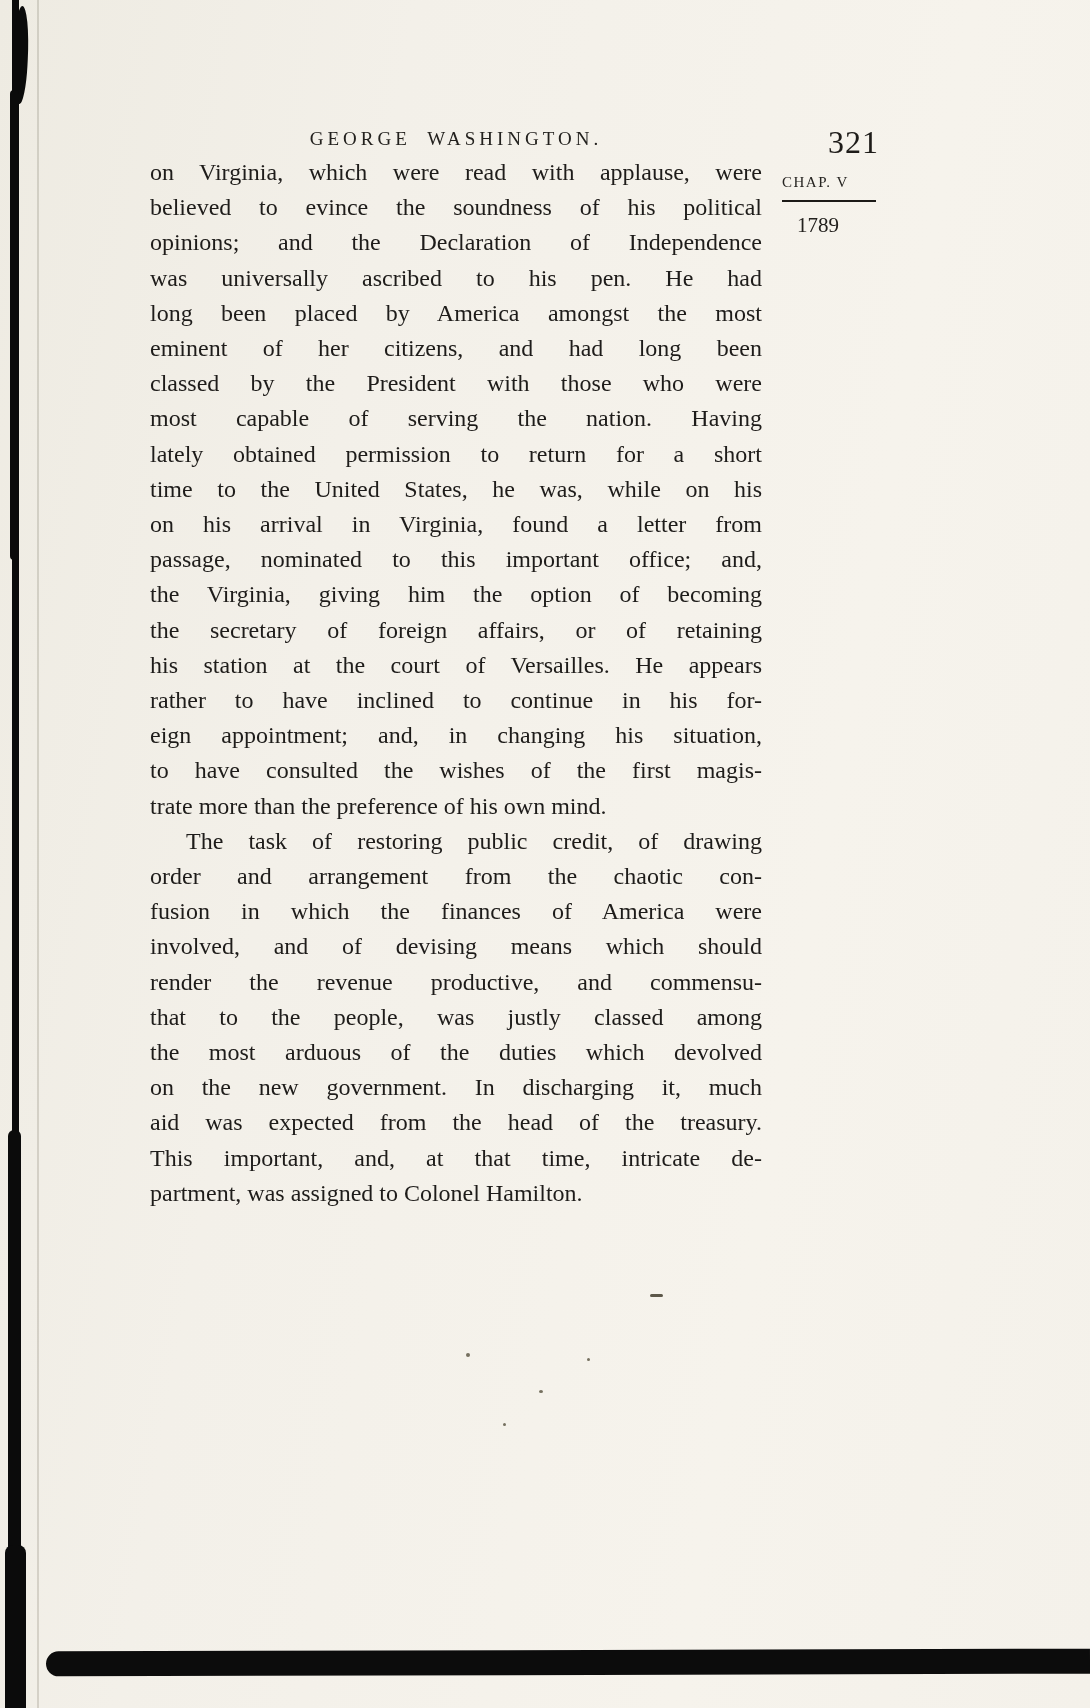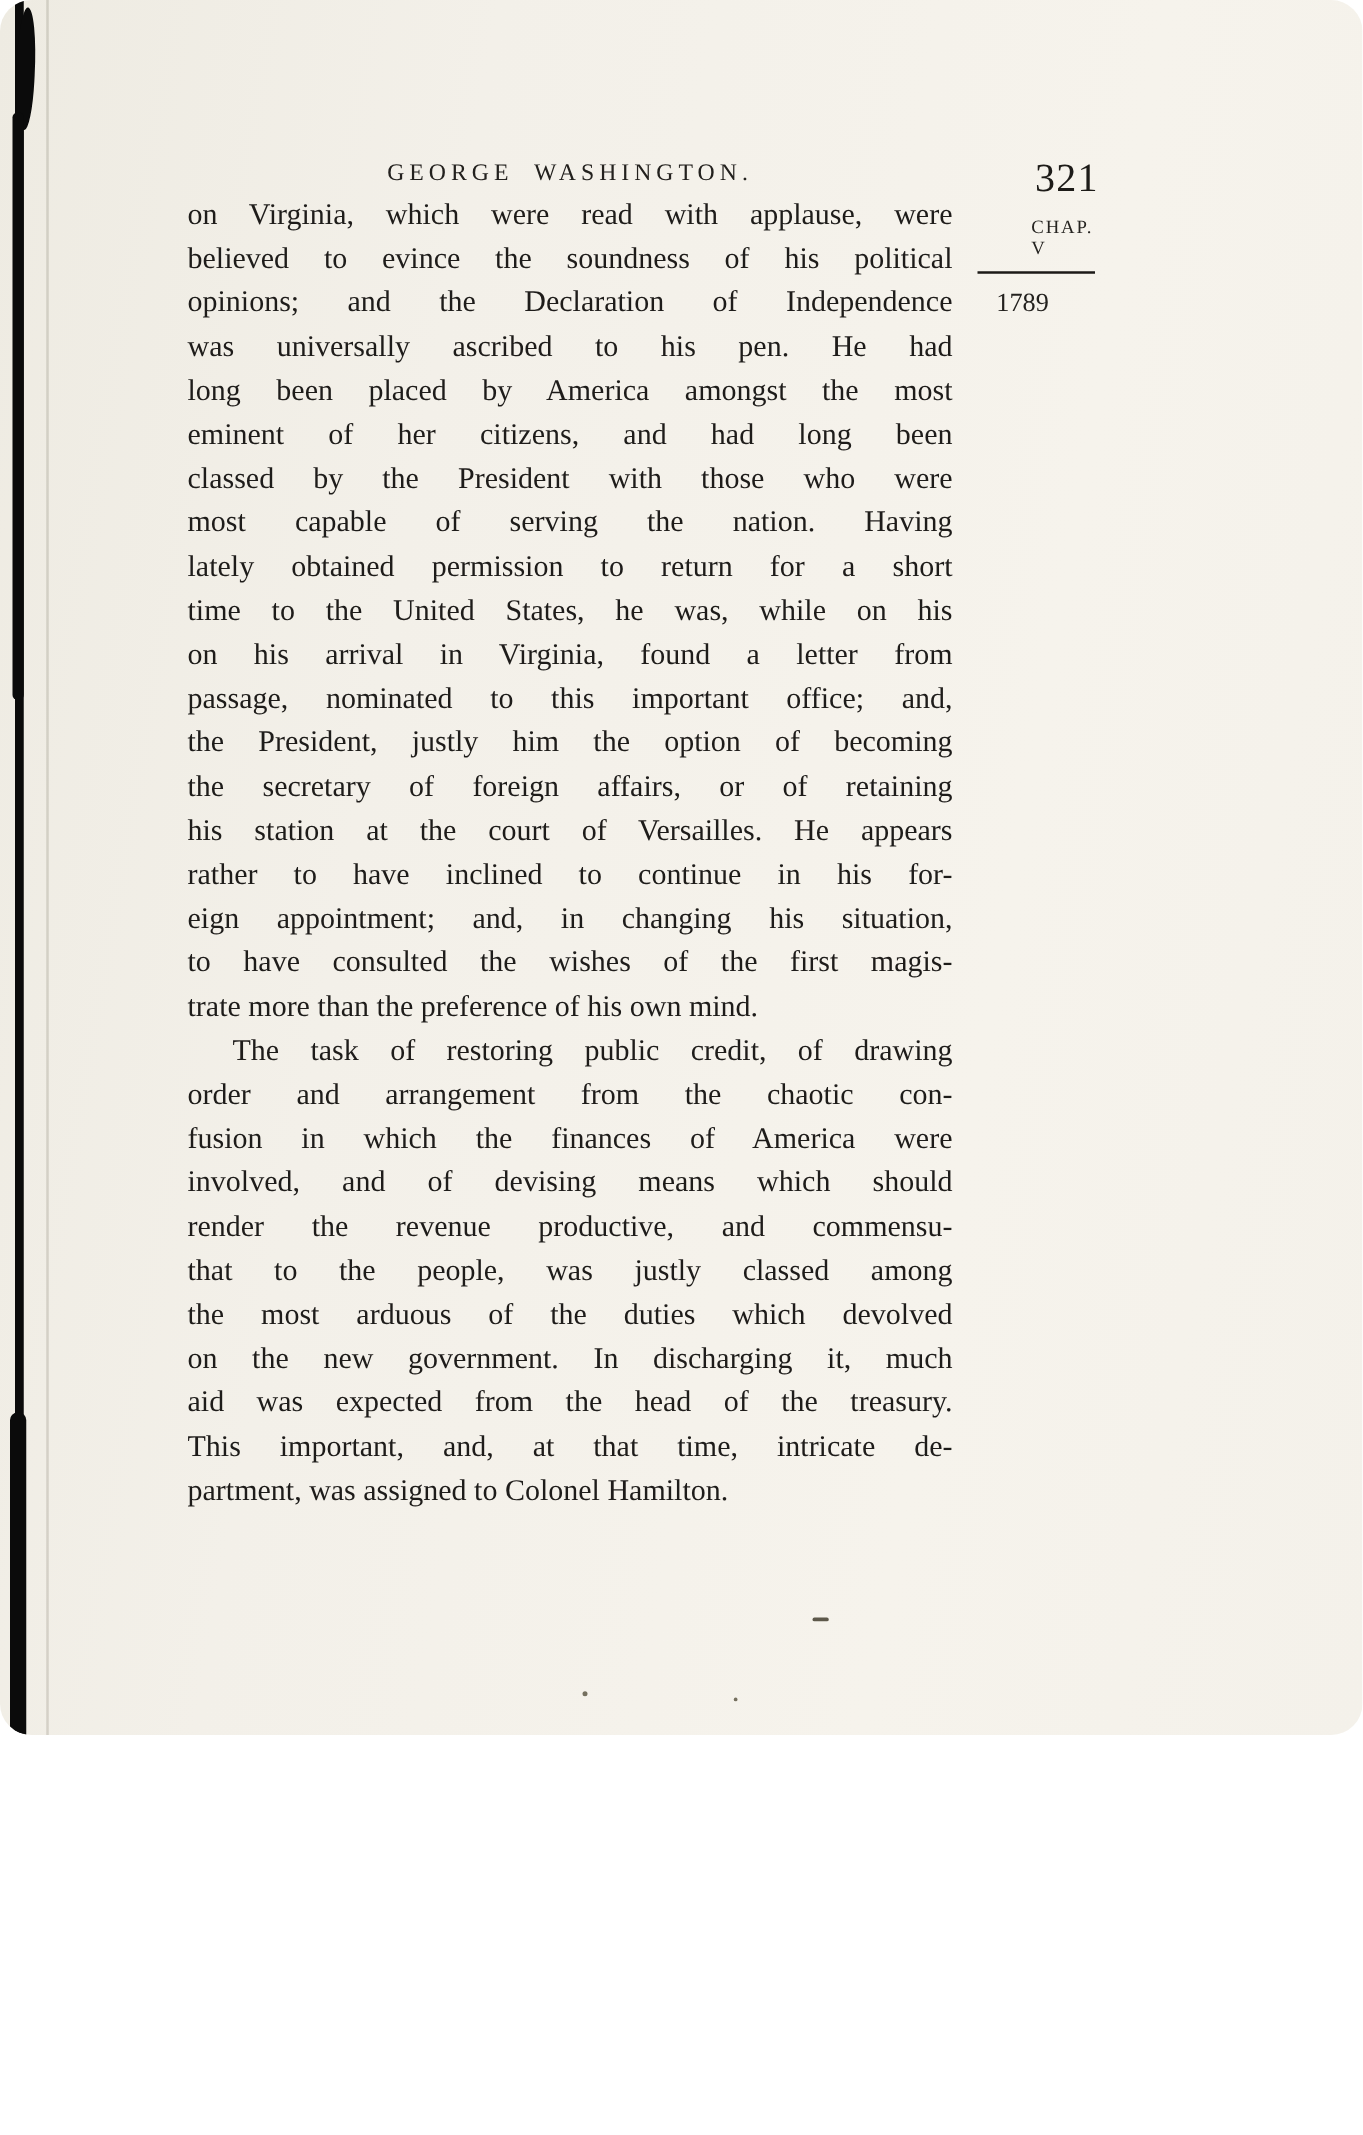--- a/index.html
+++ b/index.html
@@ -5,25 +5,24 @@
   html, body { margin: 0; padding: 0; }
   body {
     width: 1090px;
     height: 1708px;
     font-family: "Liberation Serif", "DejaVu Serif", serif;
     background: #ffffff;
   }
   .page {
     position: relative;
     width: 1090px;
-    height: 1388px;
+    height: 1708px;
     overflow: hidden;
     background: linear-gradient(100deg, #eeebe2 0%, #f3f0e9 30%, #f6f3ec 70%, #f4f1ea 100%);
     color: #1e1c1a;
-    border-radius: 25px;
   }
 
   
   .left-band   { position: absolute; background: #0b0b0b; }
   .band-main   { left: 12px; top: 0; width: 7px; height: 1708px; }
   .band-top    { left: 13px; top: 6px; width: 15px; height: 98px; border-radius: 45% 55% 40% 50%; transform: rotate(3deg); }
   .band-upper  { left: 10px; top: 90px; width: 9px; height: 470px; border-radius: 4px; }
   .band-lower  { left: 8px;  top: 1130px; width: 13px; height: 430px; border-radius: 6px; }
   .band-bottom { left: 5px;  top: 1545px; width: 21px; height: 163px; border-radius: 8px 8px 0 0; }
   .bottom-band {
@@ -74,21 +73,20 @@
   .line.indent { text-indent: 36px; }
 
   .margin-notes {
     position: absolute;
     left: 782px; top: 174px; width: 104px;
   }
   .chapter-label {
     font-size: 15px;
     letter-spacing: 1.5px;
     color: #262421;
-    margin-left: 43px;
   }
   .chapter-rule {
     margin-top: 9px;
     width: 94px; height: 2px;
     background: #1c1a17;
   }
   .year-label {
     margin-top: 11px;
     padding-left: 15px;
     font-size: 21px;
@@ -130,21 +128,21 @@
         <div class="line">opinions; and the Declaration of Independence</div>
         <div class="line">was universally ascribed to his pen.  He had</div>
         <div class="line">long been placed by America amongst the most</div>
         <div class="line">eminent of her citizens, and had long been</div>
         <div class="line">classed by the President with those who were</div>
         <div class="line">most capable of serving the nation.  Having</div>
         <div class="line">lately obtained permission to return for a short</div>
         <div class="line">time to the United States, he was, while on his</div>
         <div class="line">on his arrival in Virginia, found a letter from</div>
         <div class="line">passage, nominated to this important office; and,</div>
-        <div class="line">the President, justly him the option of becoming</div>
+        <div class="line">the Virginia, giving him the option of becoming</div>
         <div class="line">the secretary of foreign affairs, or of retaining</div>
         <div class="line">his station at the court of Versailles.  He appears</div>
         <div class="line">rather to have inclined to continue in his for-</div>
         <div class="line">eign appointment; and, in changing his situation,</div>
         <div class="line">to have consulted the wishes of the first magis-</div>
         <div class="line para-end">trate more than the preference of his own mind.</div>
       </div>
       <div class="paragraph">
         <div class="line indent">The task of restoring public credit, of drawing</div>
         <div class="line">order and arrangement from the chaotic con-</div>

